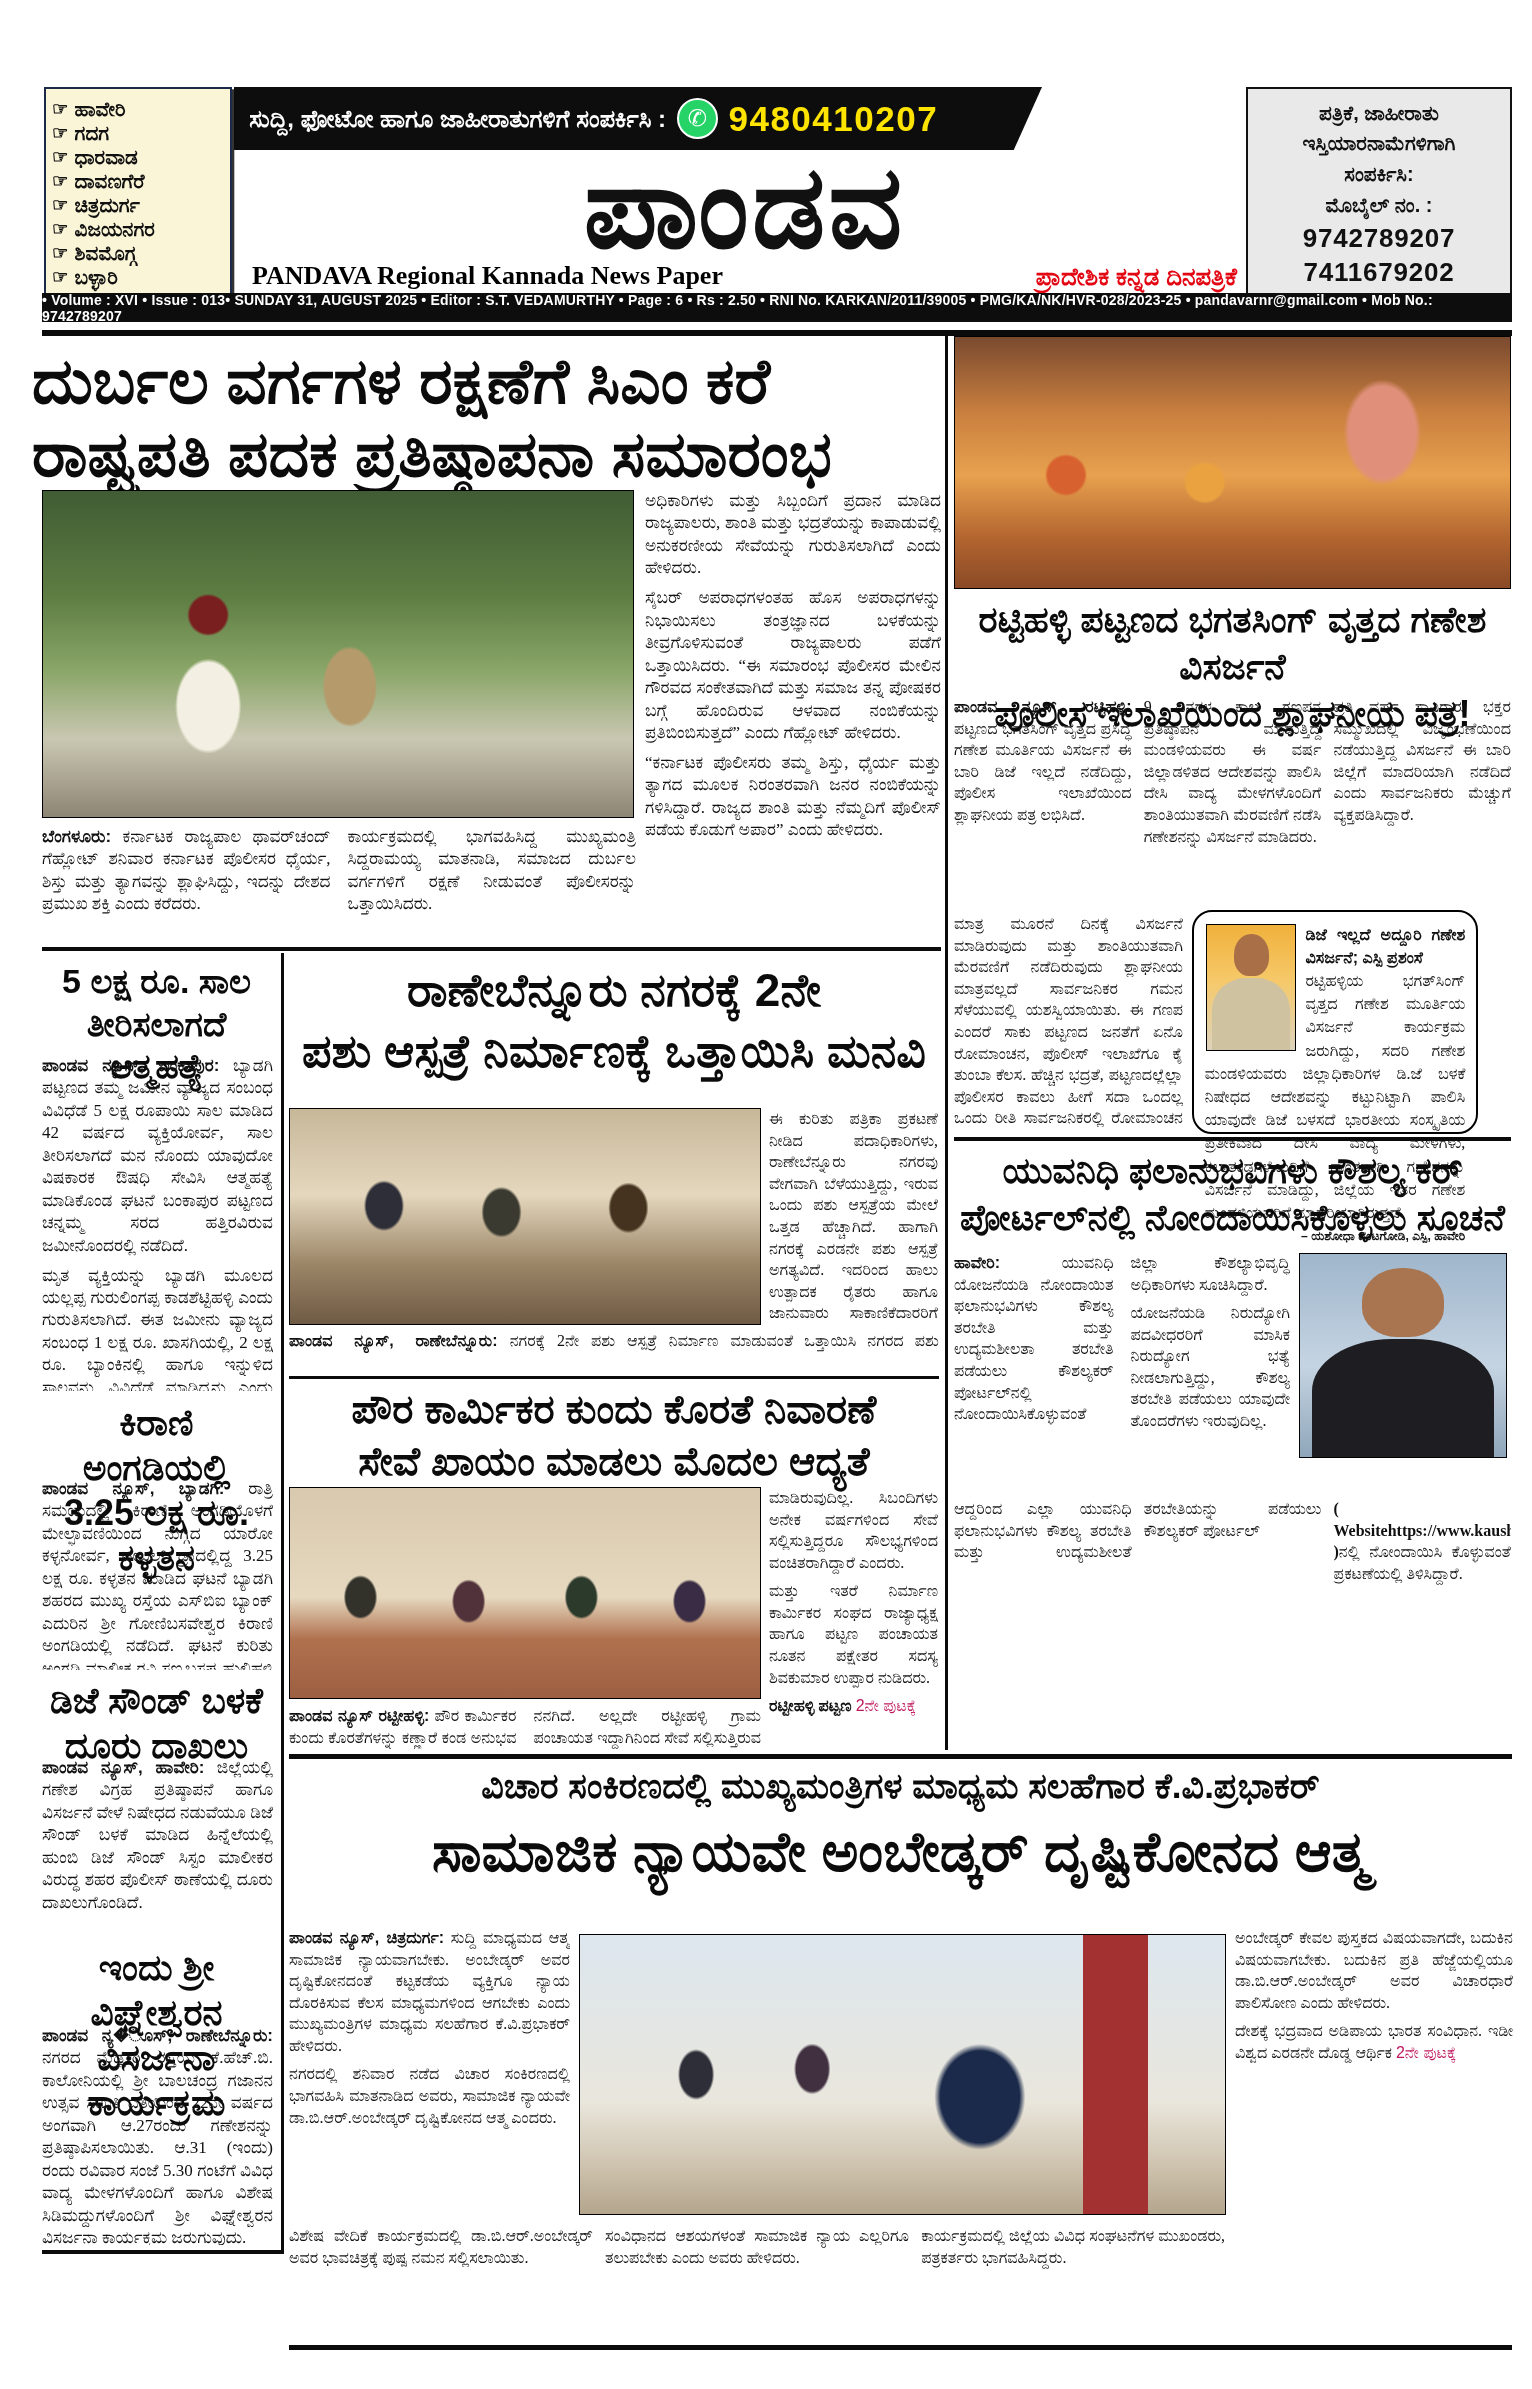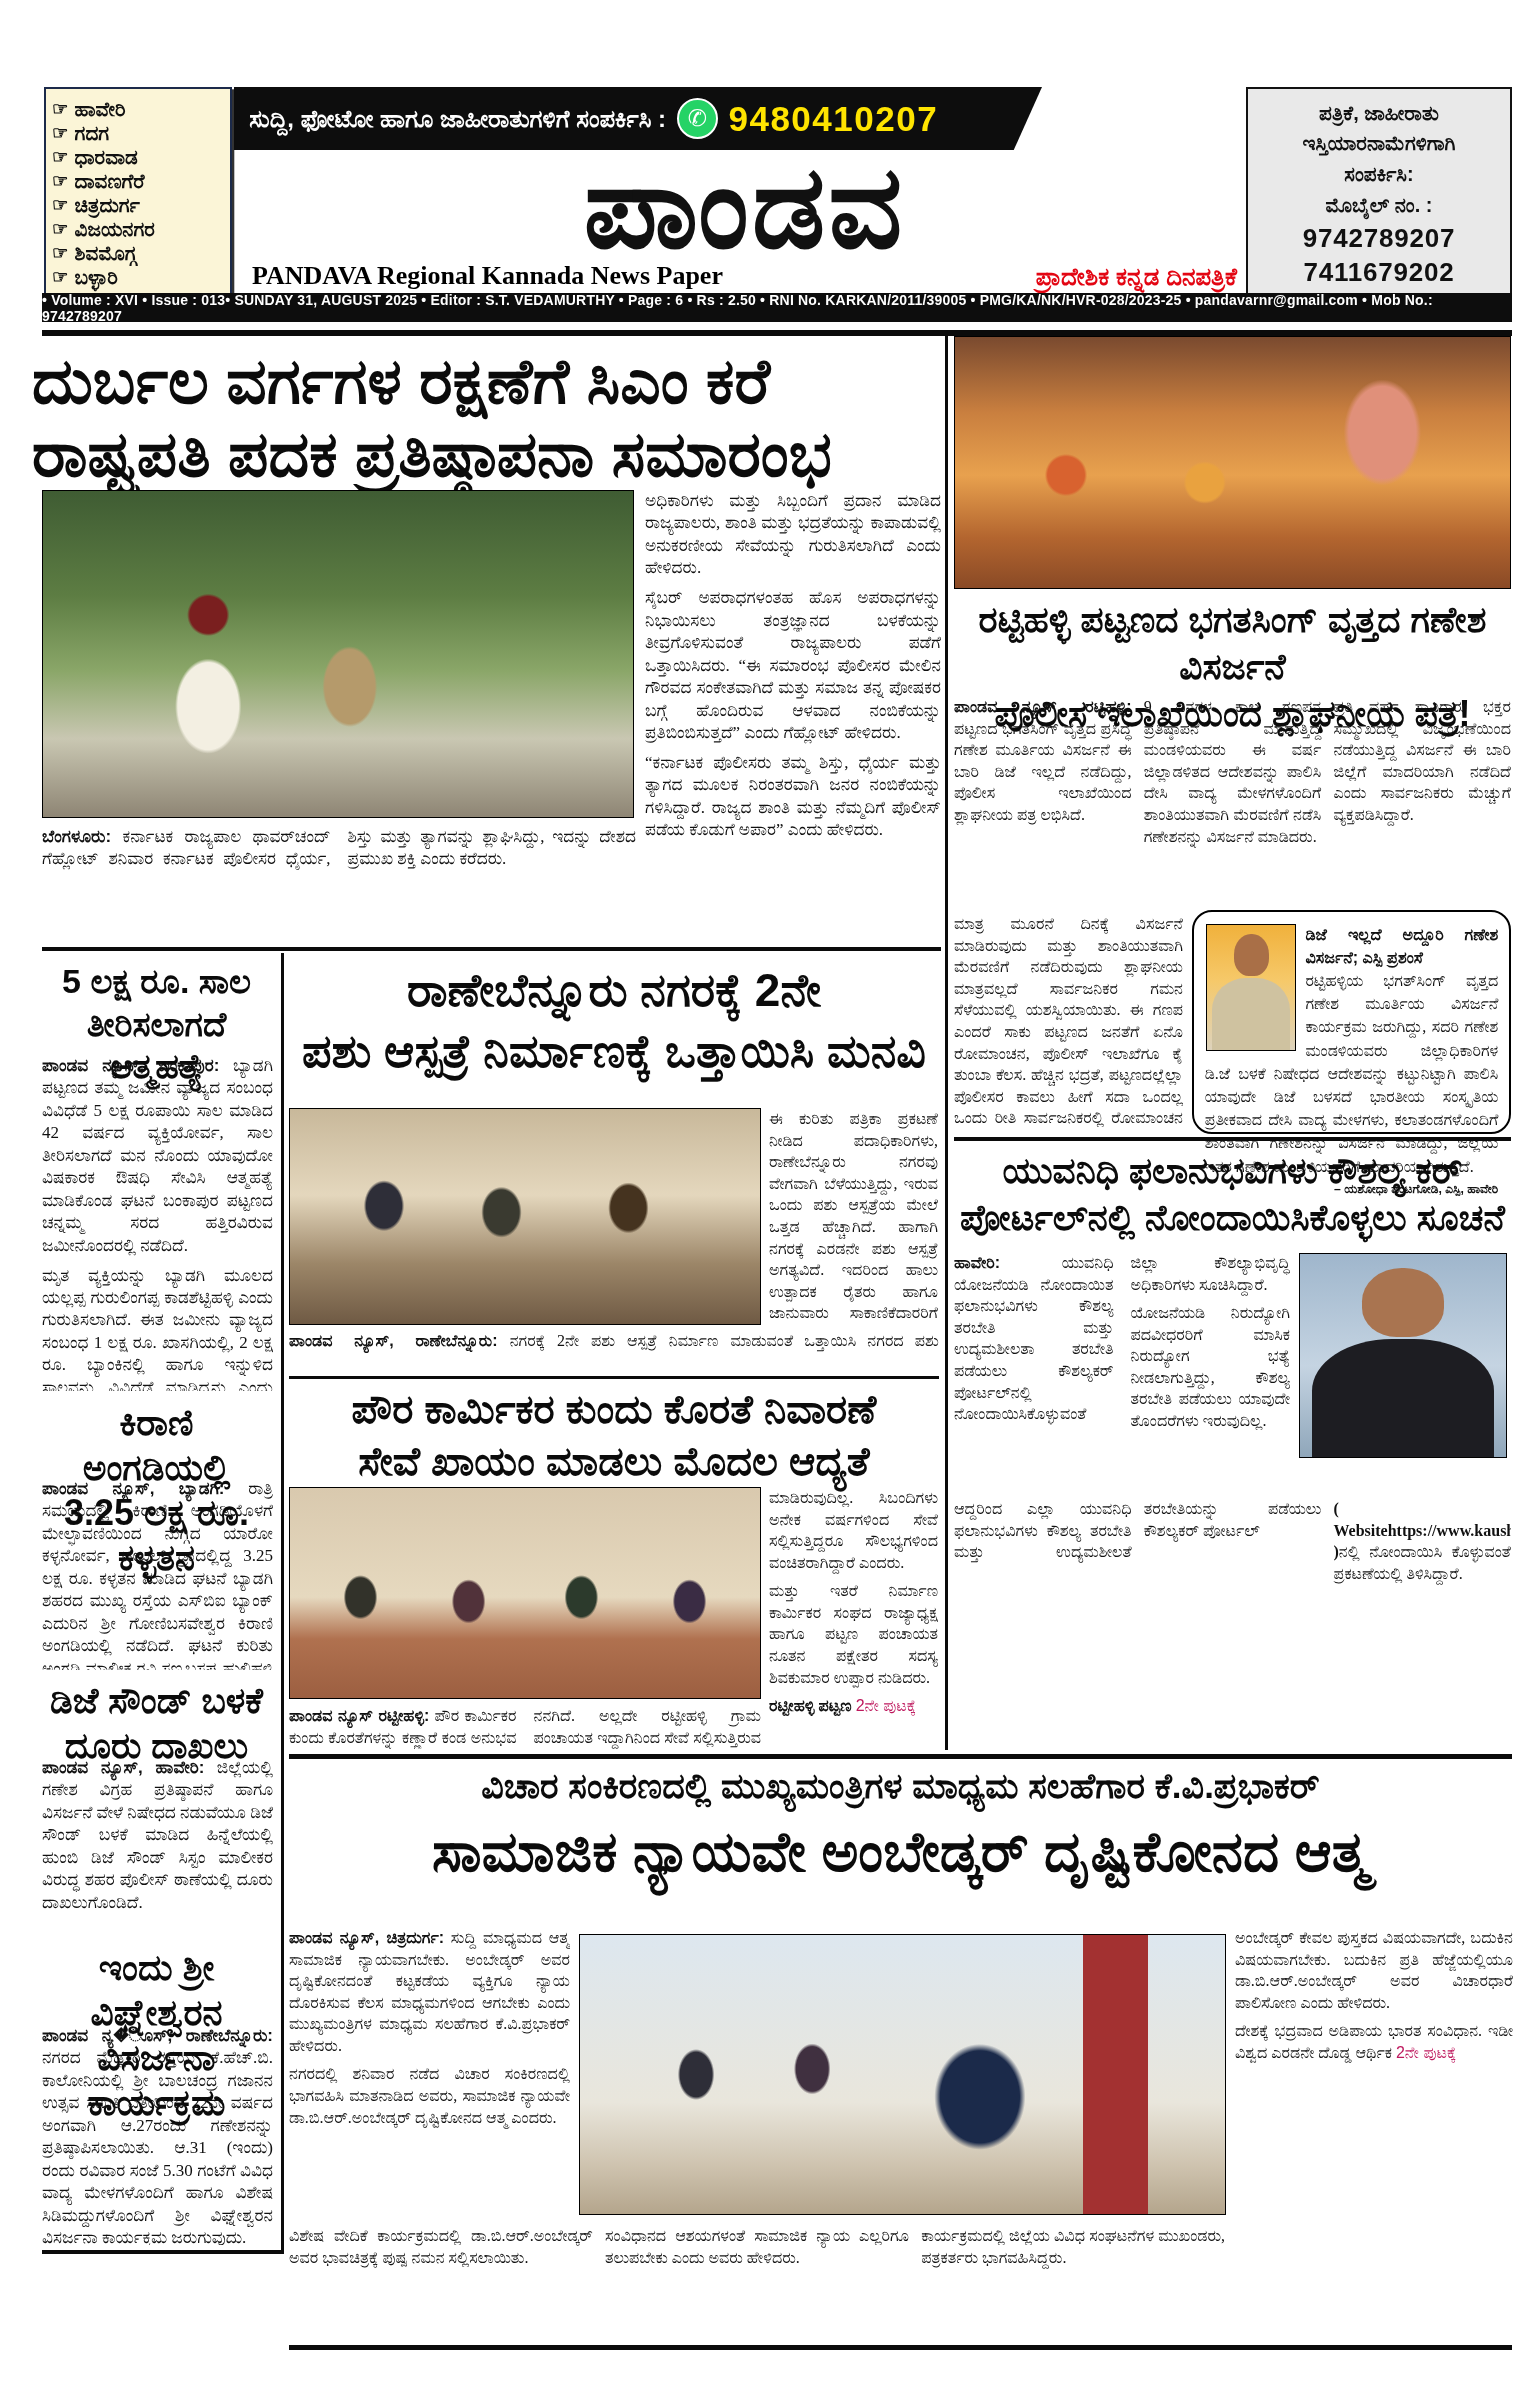--- a/index.html
+++ b/index.html
@@ -135,20 +135,21 @@
 
   <div class="abs photo" style="left:42px;top:490px;width:592px;height:328px;
        background:
          radial-gradient(69px 99px at 28% 66%, #f3efe2 0 44%, rgba(0,0,0,0) 48%),
          radial-gradient(57px 84px at 52% 60%, #b59a6b 0 44%, rgba(0,0,0,0) 48%),
          radial-gradient(46px 46px at 28% 38%, #7a1f1f 0 40%, rgba(0,0,0,0) 46%),
          linear-gradient(180deg,#3f5c33 0%,#5d7d43 32%,#8aa668 55%,#c9c7b2 76%,#8e8574 100%);"></div>
 
   <div class="abs clip cols2" style="left:42px;top:826px;width:594px;height:115px;">
     <p class="t"><b class="byl">ಬೆಂಗಳೂರು:</b> <span>ಕರ್ನಾಟಕ ರಾಜ್ಯಪಾಲ ಥಾವರ್‌ಚಂದ್ ಗೆಹ್ಲೋಟ್ ಶನಿವಾರ ಕರ್ನಾಟಕ ಪೊಲೀಸರ ಧೈರ್ಯ, ಶಿಸ್ತು ಮತ್ತು ತ್ಯಾಗವನ್ನು ಶ್ಲಾಘಿಸಿದ್ದು, ಇದನ್ನು ದೇಶದ ಪ್ರಮುಖ ಶಕ್ತಿ ಎಂದು ಕರೆದರು.</span></p>
+    <p class="t"><span>ಕಾರ್ಯಕ್ರಮದಲ್ಲಿ ಭಾಗವಹಿಸಿದ್ದ ಮುಖ್ಯಮಂತ್ರಿ ಸಿದ್ದರಾಮಯ್ಯ ಮಾತನಾಡಿ, ಸಮಾಜದ ದುರ್ಬಲ ವರ್ಗಗಳಿಗೆ ರಕ್ಷಣೆ ನೀಡುವಂತೆ ಪೊಲೀಸರನ್ನು ಒತ್ತಾಯಿಸಿದರು.</span></p>
 
   </div>
 
   <div class="abs clip" style="left:645px;top:490px;width:296px;height:452px;">
     <p class="t">ಅಧಿಕಾರಿಗಳು ಮತ್ತು ಸಿಬ್ಬಂದಿಗೆ ಪ್ರದಾನ ಮಾಡಿದ ರಾಜ್ಯಪಾಲರು, ಶಾಂತಿ ಮತ್ತು ಭದ್ರತೆಯನ್ನು ಕಾಪಾಡುವಲ್ಲಿ ಅನುಕರಣೀಯ ಸೇವೆಯನ್ನು ಗುರುತಿಸಲಾಗಿದೆ ಎಂದು ಹೇಳಿದರು.</p>
     <p class="t">ಸೈಬರ್ ಅಪರಾಧಗಳಂತಹ ಹೊಸ ಅಪರಾಧಗಳನ್ನು ನಿಭಾಯಿಸಲು ತಂತ್ರಜ್ಞಾನದ ಬಳಕೆಯನ್ನು ತೀವ್ರಗೊಳಿಸುವಂತೆ ರಾಜ್ಯಪಾಲರು ಪಡೆಗೆ ಒತ್ತಾಯಿಸಿದರು. “ಈ ಸಮಾರಂಭ ಪೊಲೀಸರ ಮೇಲಿನ ಗೌರವದ ಸಂಕೇತವಾಗಿದೆ ಮತ್ತು ಸಮಾಜ ತನ್ನ ಪೋಷಕರ ಬಗ್ಗೆ ಹೊಂದಿರುವ ಆಳವಾದ ನಂಬಿಕೆಯನ್ನು ಪ್ರತಿಬಿಂಬಿಸುತ್ತದೆ” ಎಂದು ಗೆಹ್ಲೋಟ್ ಹೇಳಿದರು.</p>
     <p class="t">“ಕರ್ನಾಟಕ ಪೊಲೀಸರು ತಮ್ಮ ಶಿಸ್ತು, ಧೈರ್ಯ ಮತ್ತು ತ್ಯಾಗದ ಮೂಲಕ ನಿರಂತರವಾಗಿ ಜನರ ನಂಬಿಕೆಯನ್ನು ಗಳಿಸಿದ್ದಾರೆ. ರಾಜ್ಯದ ಶಾಂತಿ ಮತ್ತು ನೆಮ್ಮದಿಗೆ ಪೊಲೀಸ್ ಪಡೆಯ ಕೊಡುಗೆ ಅಪಾರ” ಎಂದು ಹೇಳಿದರು.</p>
   </div>
 
   <div class="abs rule" style="left:42px;top:947px;width:899px;height:3.8px;"></div>
@@ -171,21 +172,21 @@
     <p class="st"><b class="byl">ಪಾಂಡವ ನ್ಯೂಸ್, ರಟ್ಟಿಹಳ್ಳಿ:</b> <span>ಪಟ್ಟಣದ ಭಗತಸಿಂಗ್ ವೃತ್ತದ ಪ್ರಸಿದ್ಧ ಗಣೇಶ ಮೂರ್ತಿಯ ವಿಸರ್ಜನೆ ಈ ಬಾರಿ ಡಿಜೆ ಇಲ್ಲದೆ ನಡೆದಿದ್ದು, ಪೊಲೀಸ ಇಲಾಖೆಯಿಂದ ಶ್ಲಾಘನೀಯ ಪತ್ರ ಲಭಿಸಿದೆ.</span></p>
     <p class="st">9 ದಿನಗಳ ಕಾಲ ಗಣಪನ ಪ್ರತಿಷ್ಠಾಪನೆ ಮಾಡುತ್ತಿದ್ದ ಮಂಡಳಿಯವರು ಈ ವರ್ಷ ಜಿಲ್ಲಾಡಳಿತದ ಆದೇಶವನ್ನು ಪಾಲಿಸಿ ದೇಸಿ ವಾದ್ಯ ಮೇಳಗಳೊಂದಿಗೆ ಶಾಂತಿಯುತವಾಗಿ ಮೆರವಣಿಗೆ ನಡೆಸಿ ಗಣೇಶನನ್ನು ವಿಸರ್ಜನೆ ಮಾಡಿದರು.</p>
     <p class="st">ಪ್ರತಿ ವರ್ಷ ಸಾವಿರಾರು ಭಕ್ತರ ಸಮ್ಮುಖದಲ್ಲಿ ವಿಜೃಂಭಣೆಯಿಂದ ನಡೆಯುತ್ತಿದ್ದ ವಿಸರ್ಜನೆ ಈ ಬಾರಿ ಜಿಲ್ಲೆಗೆ ಮಾದರಿಯಾಗಿ ನಡೆದಿದೆ ಎಂದು ಸಾರ್ವಜನಿಕರು ಮೆಚ್ಚುಗೆ ವ್ಯಕ್ತಪಡಿಸಿದ್ದಾರೆ.</p>
   </div>
 
   <div class="abs clip" style="left:954px;top:913px;width:229px;height:220px;">
     <p class="st">ಮಾತ್ರ ಮೂರನೆ ದಿನಕ್ಕೆ ವಿಸರ್ಜನೆ ಮಾಡಿರುವುದು ಮತ್ತು ಶಾಂತಿಯುತವಾಗಿ ಮೆರವಣಿಗೆ ನಡೆದಿರುವುದು ಶ್ಲಾಘನೀಯ ಮಾತ್ರವಲ್ಲದೆ ಸಾರ್ವಜನಿಕರ ಗಮನ ಸೆಳೆಯುವಲ್ಲಿ ಯಶಸ್ವಿಯಾಯಿತು. ಈ ಗಣಪ ಎಂದರೆ ಸಾಕು ಪಟ್ಟಣದ ಜನತೆಗೆ ಏನೊ ರೋಮಾಂಚನ, ಪೊಲೀಸ್ ಇಲಾಖೆಗೂ ಕೈ ತುಂಬಾ ಕೆಲಸ. ಹೆಚ್ಚಿನ ಭದ್ರತೆ, ಪಟ್ಟಣದಲ್ಲೆಲ್ಲಾ ಪೊಲೀಸರ ಕಾವಲು ಹೀಗೆ ಸದಾ ಒಂದಲ್ಲ ಒಂದು ರೀತಿ ಸಾರ್ವಜನಿಕರಲ್ಲಿ ರೋಮಾಂಚನ ಮೂಡಿಸುತ್ತ ಬಂದಿತ್ತು ಈ ಗಣಪ.</p>
 
   </div>
 
-  <div class="abs quote-box" style="left:1192px;top:910px;width:319px;height:224px;">
+  <div class="abs quote-box" style="left:1192px;top:910px;width:286px;height:224px;">
     <div class="photo portrait" style="float:left;width:90px;height:127px;margin:1.5px 9.2px 4.6px 1.5px;
          --skin:#a96f47;--torso:#cfc2a0;background:linear-gradient(180deg,#f0b13c 0,#f6c96a 45%,#ddd3bd 100%);"></div>
     <p class="qt"><span class="qtitle">ಡಿಜೆ ಇಲ್ಲದೆ ಅದ್ದೂರಿ ಗಣೇಶ ವಿಸರ್ಜನೆ; ಎಸ್ಪಿ ಪ್ರಶಂಸೆ</span></p>
     <p class="qt">ರಟ್ಟಿಹಳ್ಳಿಯ ಭಗತ್‌ಸಿಂಗ್ ವೃತ್ತದ ಗಣೇಶ ಮೂರ್ತಿಯ ವಿಸರ್ಜನೆ ಕಾರ್ಯಕ್ರಮ ಜರುಗಿದ್ದು, ಸದರಿ ಗಣೇಶ ಮಂಡಳಿಯವರು ಜಿಲ್ಲಾಧಿಕಾರಿಗಳ ಡಿ.ಜೆ ಬಳಕೆ ನಿಷೇಧದ ಆದೇಶವನ್ನು ಕಟ್ಟುನಿಟ್ಟಾಗಿ ಪಾಲಿಸಿ ಯಾವುದೇ ಡಿಜೆ ಬಳಸದೆ ಭಾರತೀಯ ಸಂಸ್ಕೃತಿಯ ಪ್ರತೀಕವಾದ ದೇಸಿ ವಾದ್ಯ ಮೇಳಗಳು, ಕಲಾತಂಡಗಳೊಂದಿಗೆ ಶಾಂತವಾಗಿ ಗಣೇಶನನ್ನು ವಿಸರ್ಜನೆ ಮಾಡಿದ್ದು, ಜಿಲ್ಲೆಯ ಇತರ ಗಣೇಶ ಮಂಡಳಿಯವರಿಗೆ ಮಾದರಿಯಾಗಿರುತ್ತದೆ.</p>
     <div class="attr">– ಯಶೋಧಾ ವಂಟಗೋಡಿ, ಎಸ್ಪಿ, ಹಾವೇರಿ</div>
   </div>
 
   <div class="abs rule" style="left:954px;top:1137px;width:557px;height:3.8px;"></div>
 
   <div class="abs headline h-right" style="left:954px;top:1148px;width:557px;">

